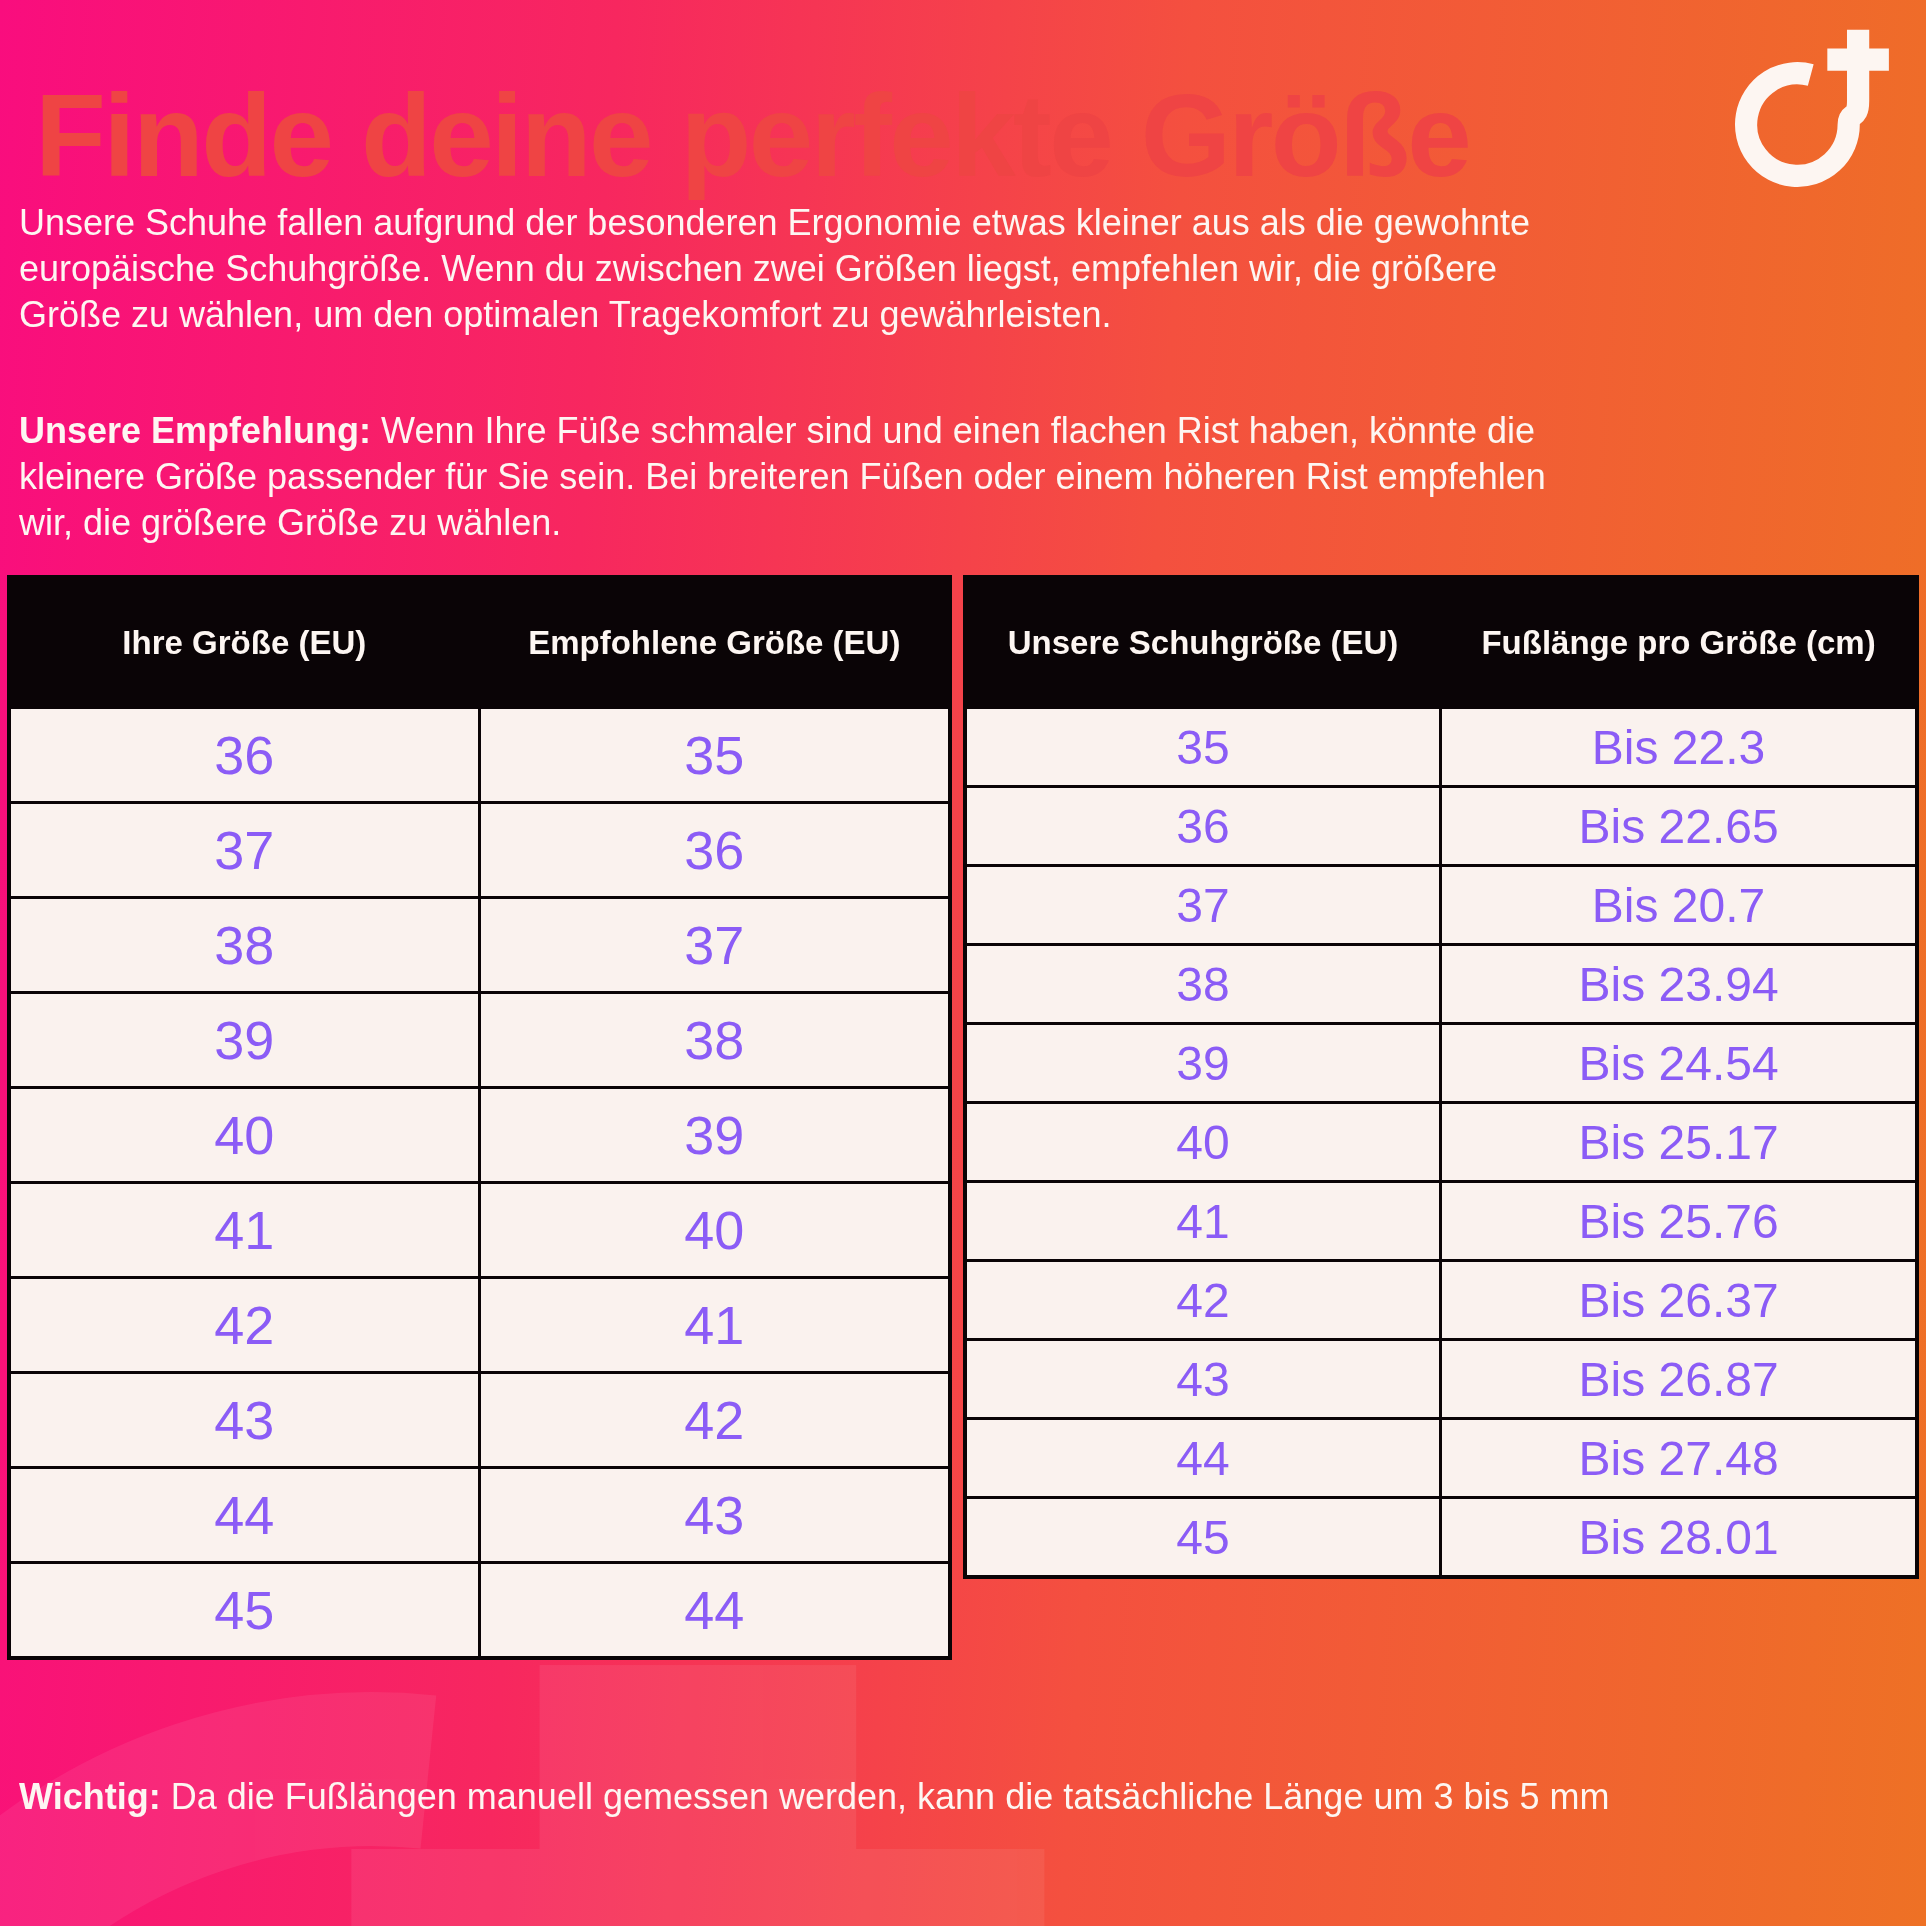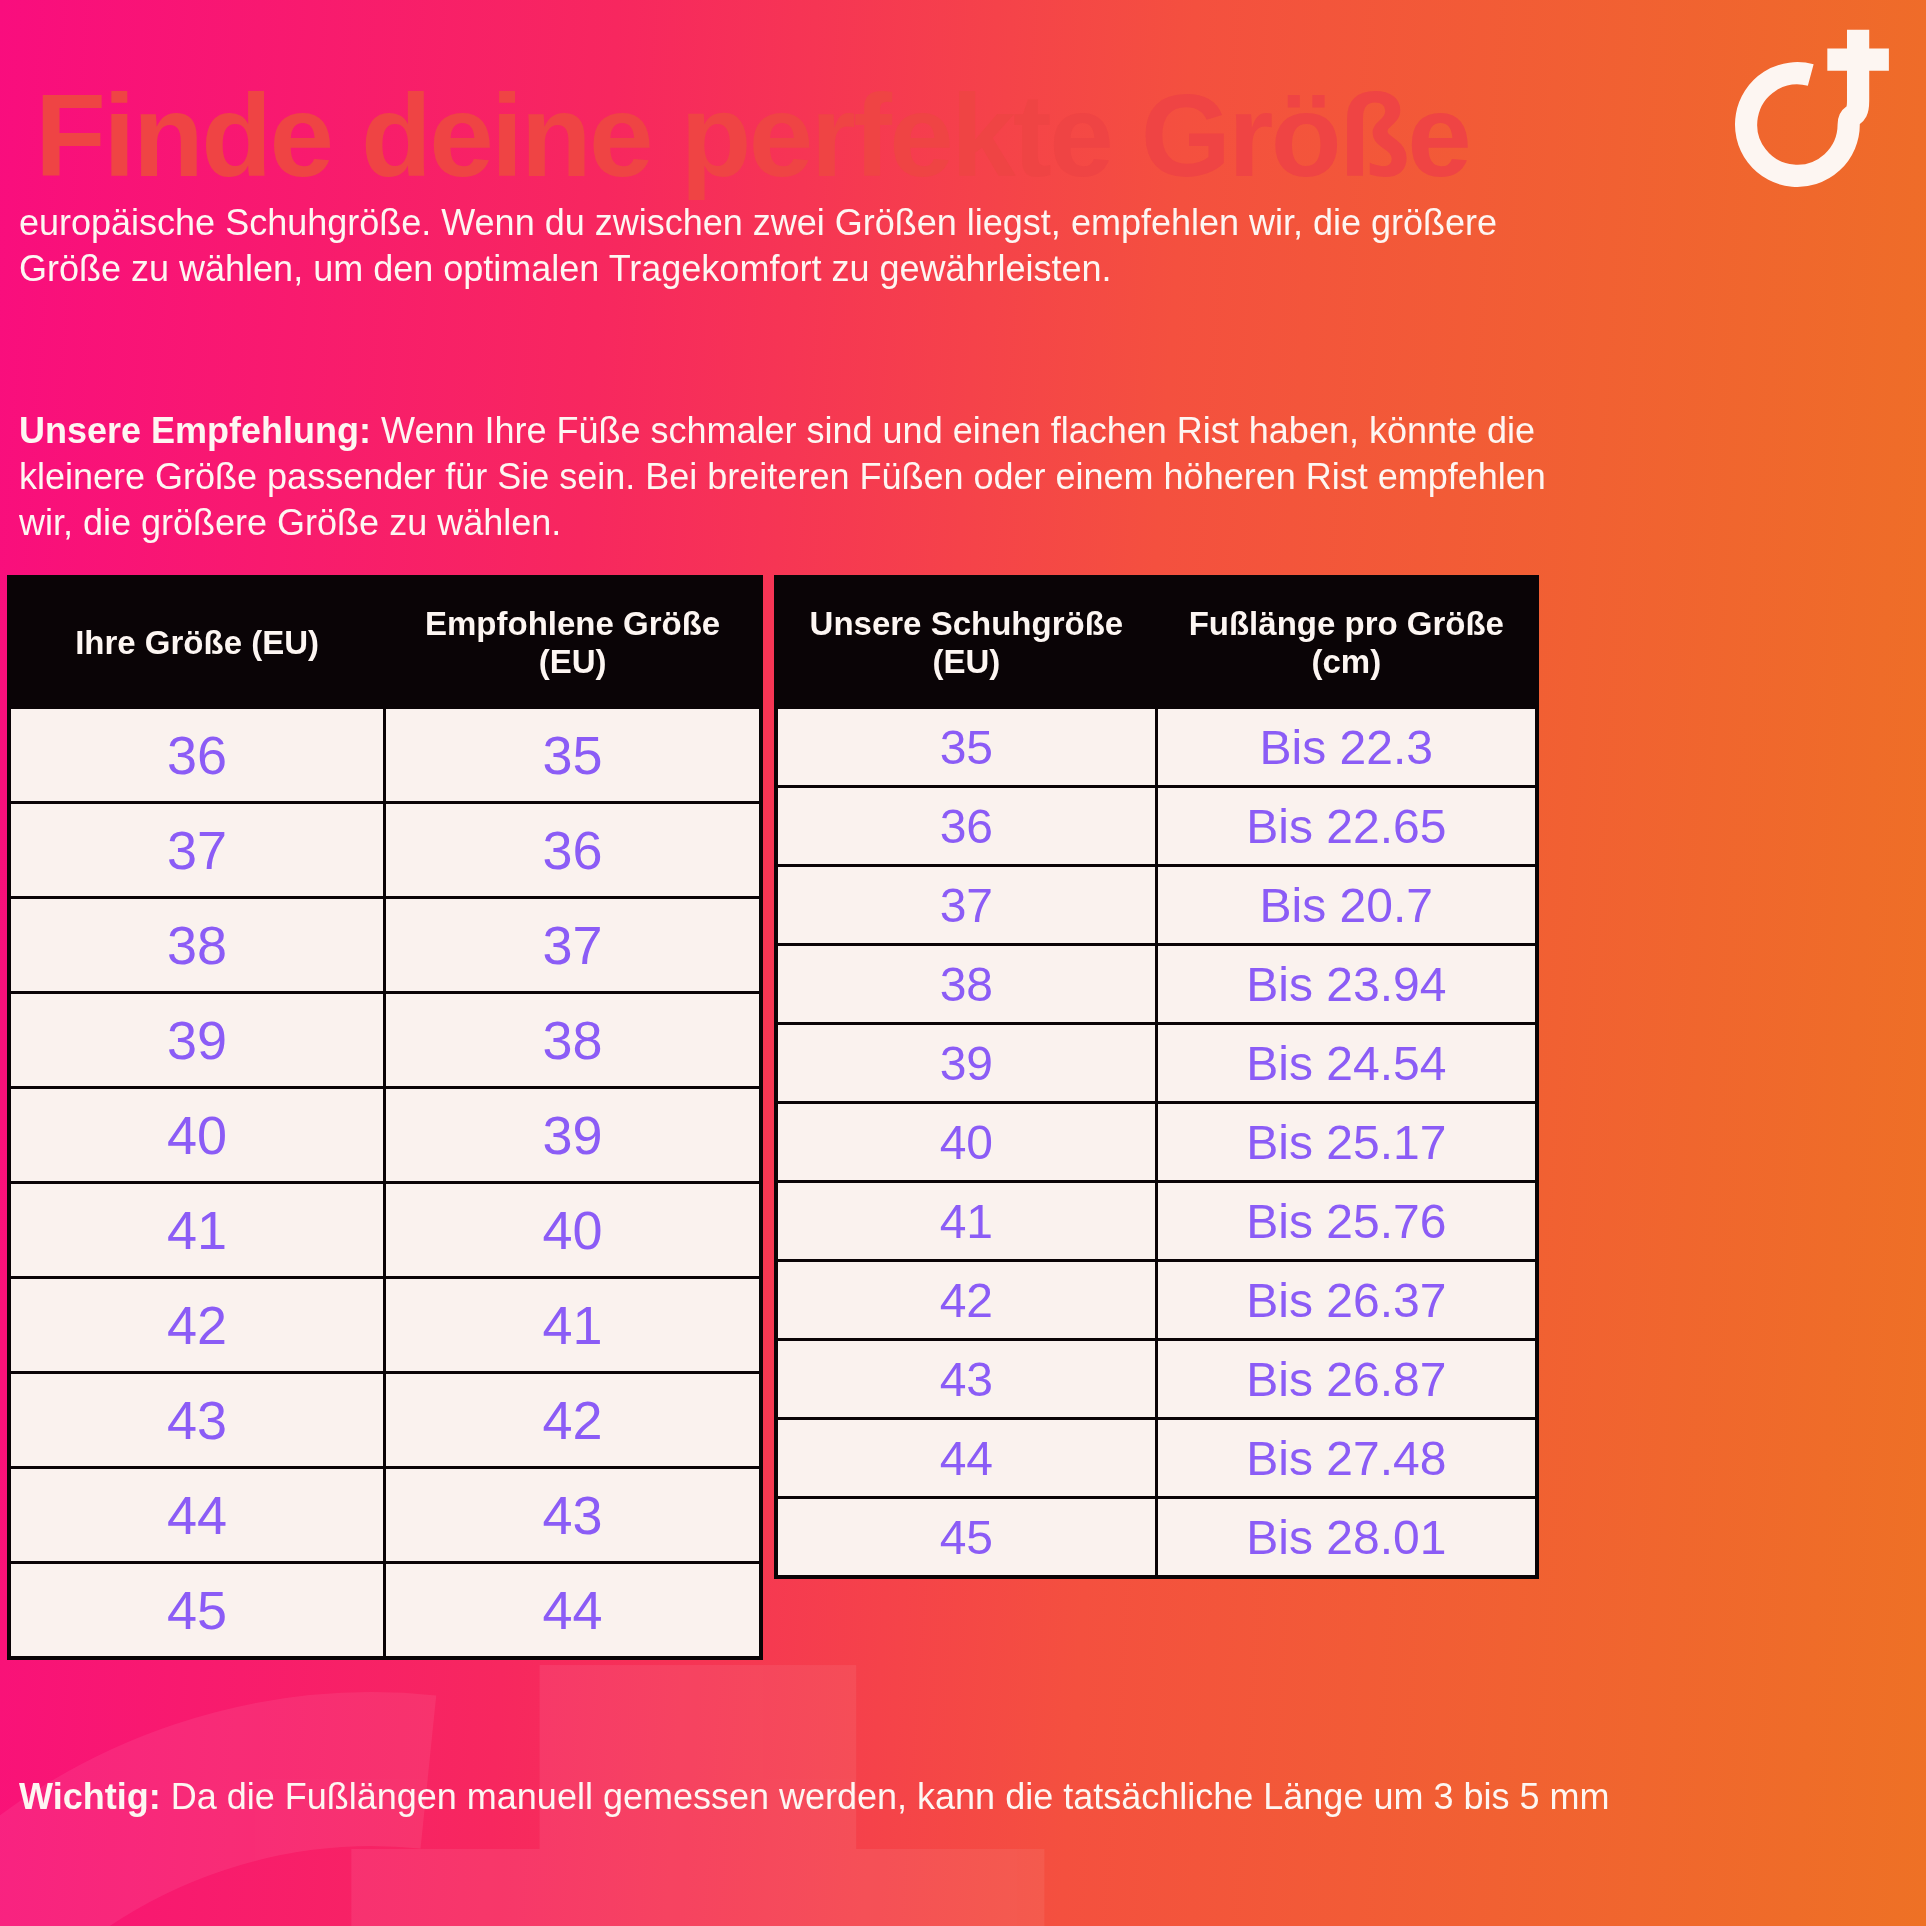--- a/index.html
+++ b/index.html
@@ -14,21 +14,21 @@
     font-size:116px;font-weight:800;letter-spacing:-2.6px;line-height:1;
     color:#ef4444;white-space:nowrap;
   }
   .brand-logo{position:absolute;top:22px;right:26px;width:171px;height:171px;}
   .copy{position:absolute;left:19px;color:#fdf6f2;}
   .copy .line{font-size:36px;line-height:46px;white-space:nowrap;}
   .intro{top:200px;}
   .recommendation{top:384px;margin-top:24px;}
   .bold-lead{font-weight:800;}
   .tables-wrap{
-    position:absolute;top:575px;left:6.8px;width:1532px;
+    position:absolute;top:575px;left:6.8px;width:1912px;
     display:flex;gap:11px;align-items:flex-start;
   }
   table{
     border-collapse:collapse;background:#faf2ee;
     border:4.3px solid #0a0406;table-layout:fixed;
   }
   .size-table{width:945px;}
   .length-table{width:956px;}
   th{
     background:#0a0406;color:#fdf6f2;
@@ -59,20 +59,21 @@
 <h1 class="page-title">Finde deine perfekte Größe</h1>
 
 <svg class="brand-logo" viewBox="0 0 100 100">
   <g stroke="#fdf6f2" fill="none">
     <path d="M 47.8 31 A 30 30 0 1 0 70 60 C 70 52 75.5 58 75.5 46 L 75.5 4.5" stroke-width="13"></path>
     <path d="M 57.5 22 H 93.5" stroke-width="13"></path>
   </g>
 </svg>
 
 <div class="copy intro">
+  <div class="line">Unsere Schuhe fallen aufgrund der besonderen Ergonomie etwas kleiner aus als die gewohnte</div>
   <div class="line">europäische Schuhgröße. Wenn du zwischen zwei Größen liegst, empfehlen wir, die größere</div>
   <div class="line">Größe zu wählen, um den optimalen Tragekomfort zu gewährleisten.</div>
 </div>
 
 <div class="copy recommendation">
   <div class="line"><span class="bold-lead">Unsere Empfehlung:</span><span> Wenn Ihre Füße schmaler sind und einen flachen Rist haben, könnte die</span></div>
   <div class="line">kleinere Größe passender für Sie sein. Bei breiteren Füßen oder einem höheren Rist empfehlen</div>
   <div class="line">wir, die größere Größe zu wählen.</div>
 </div>
 

